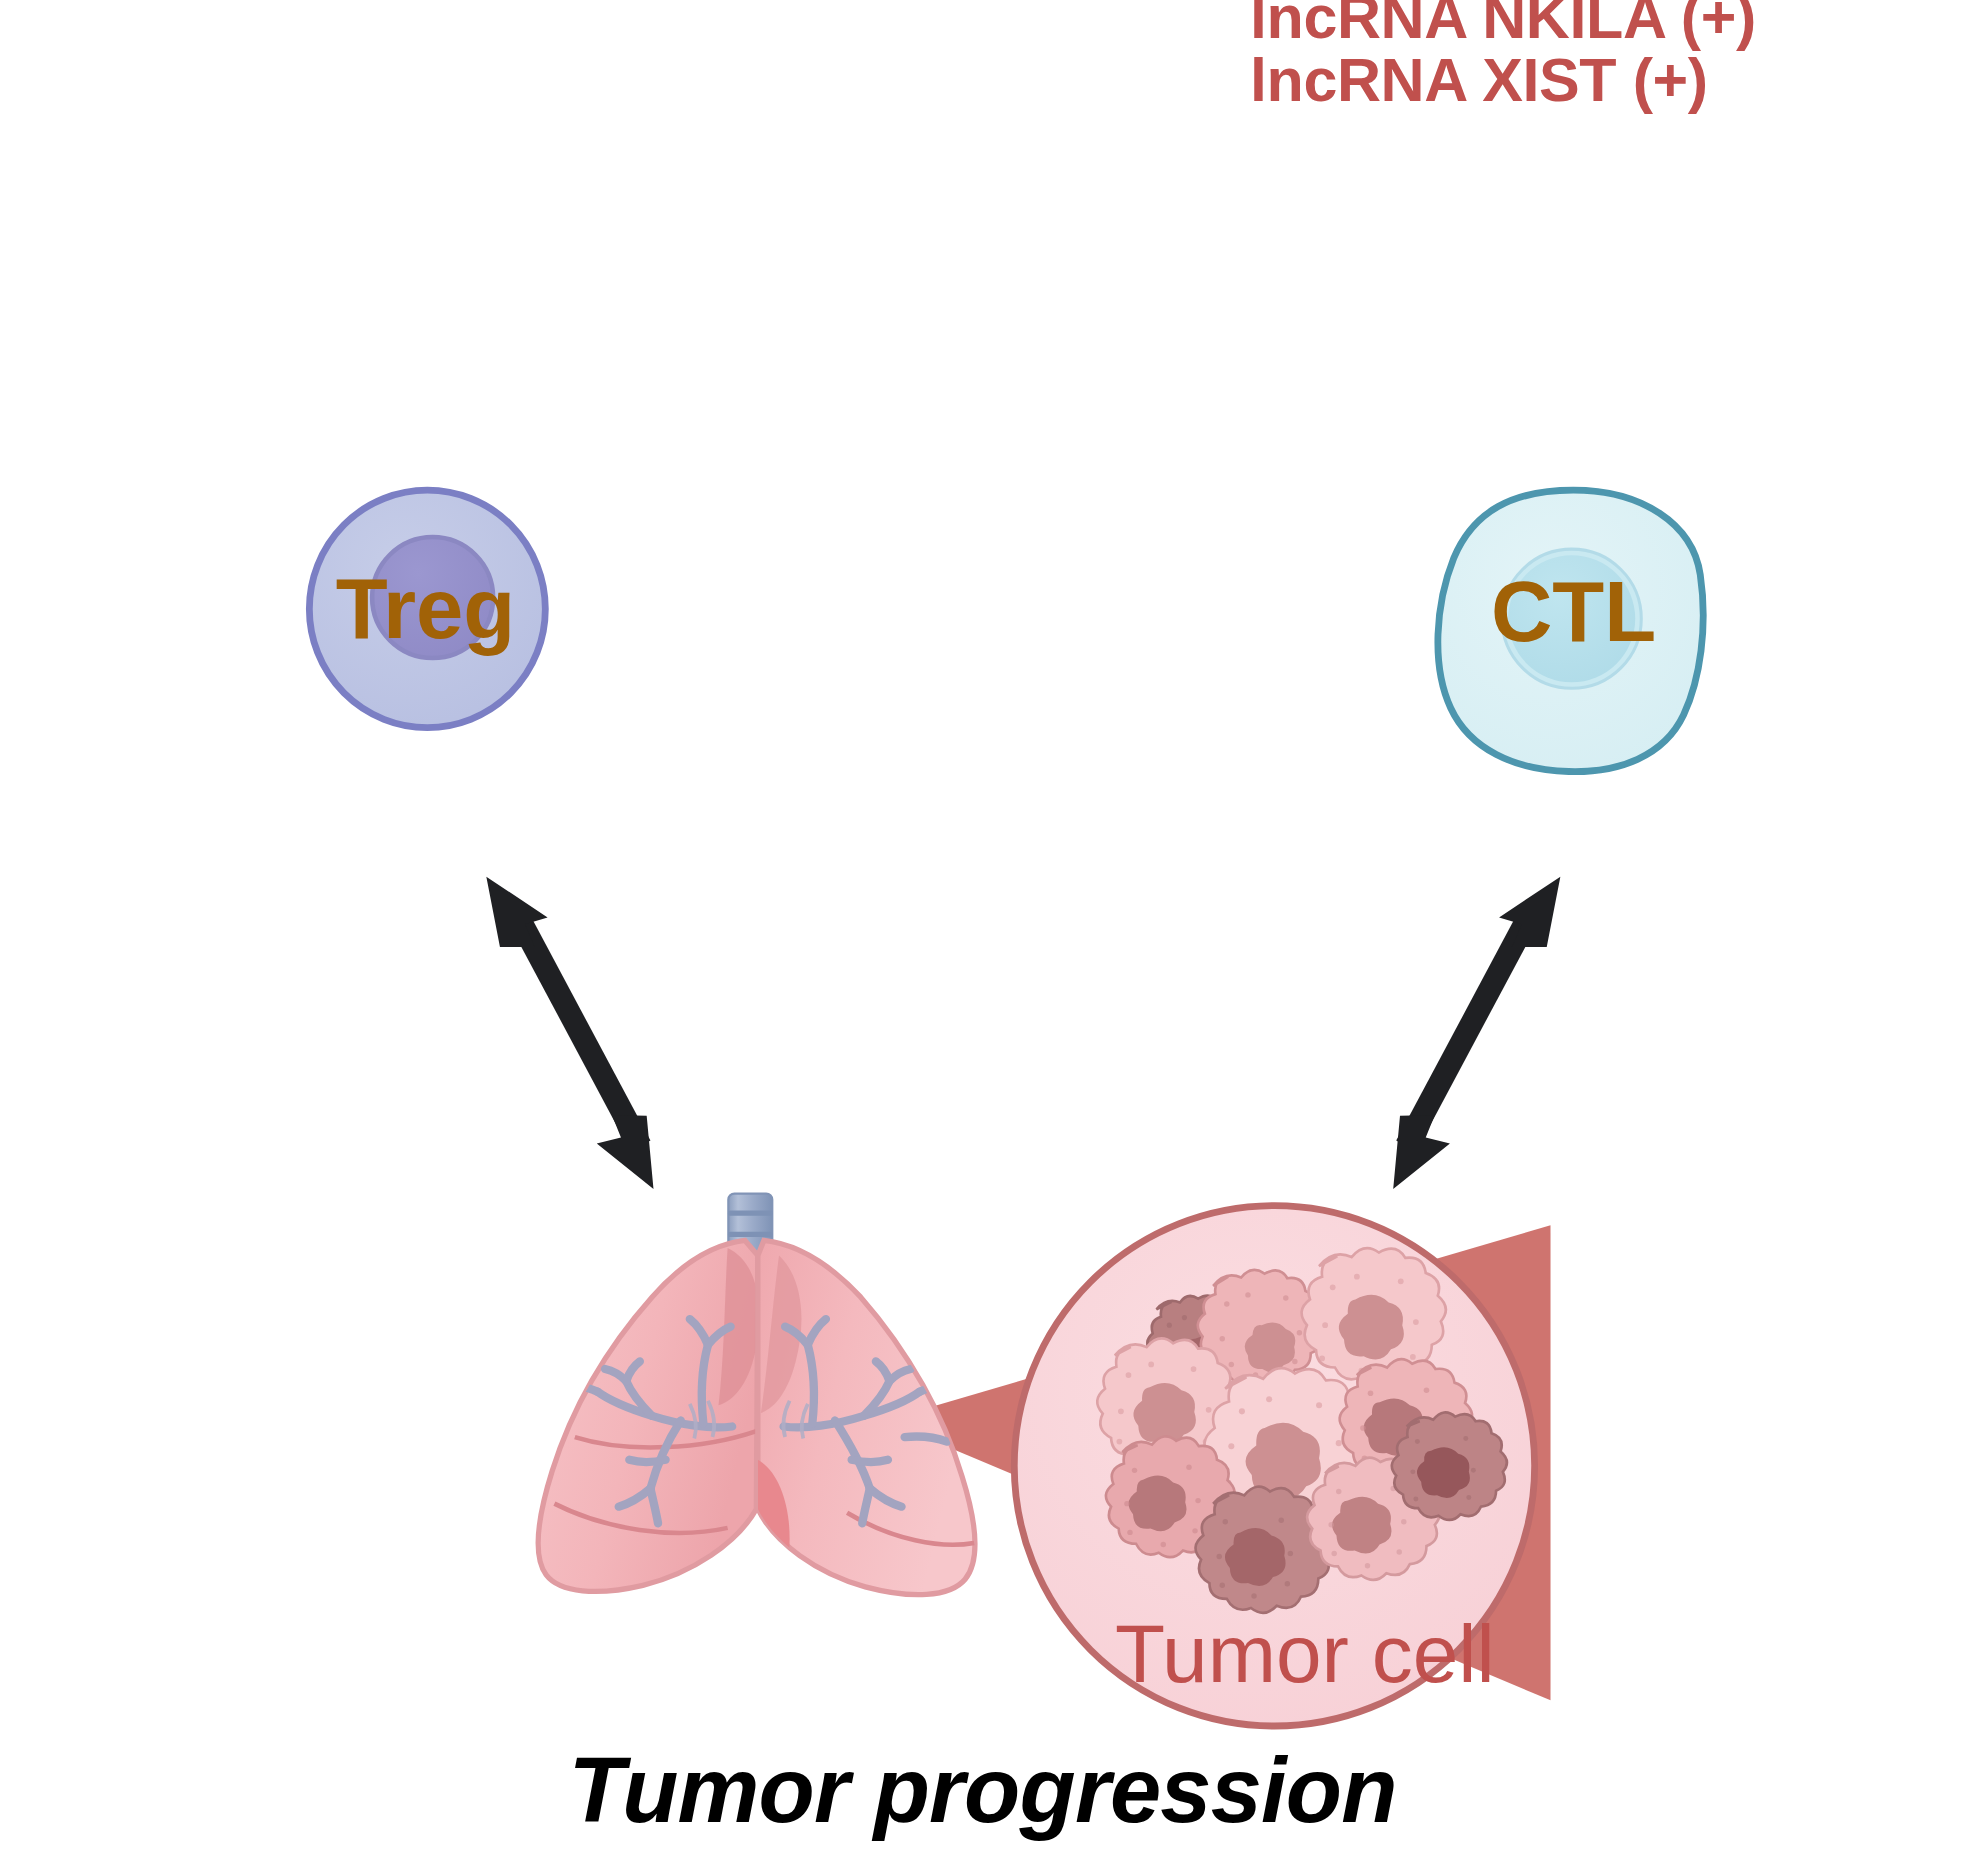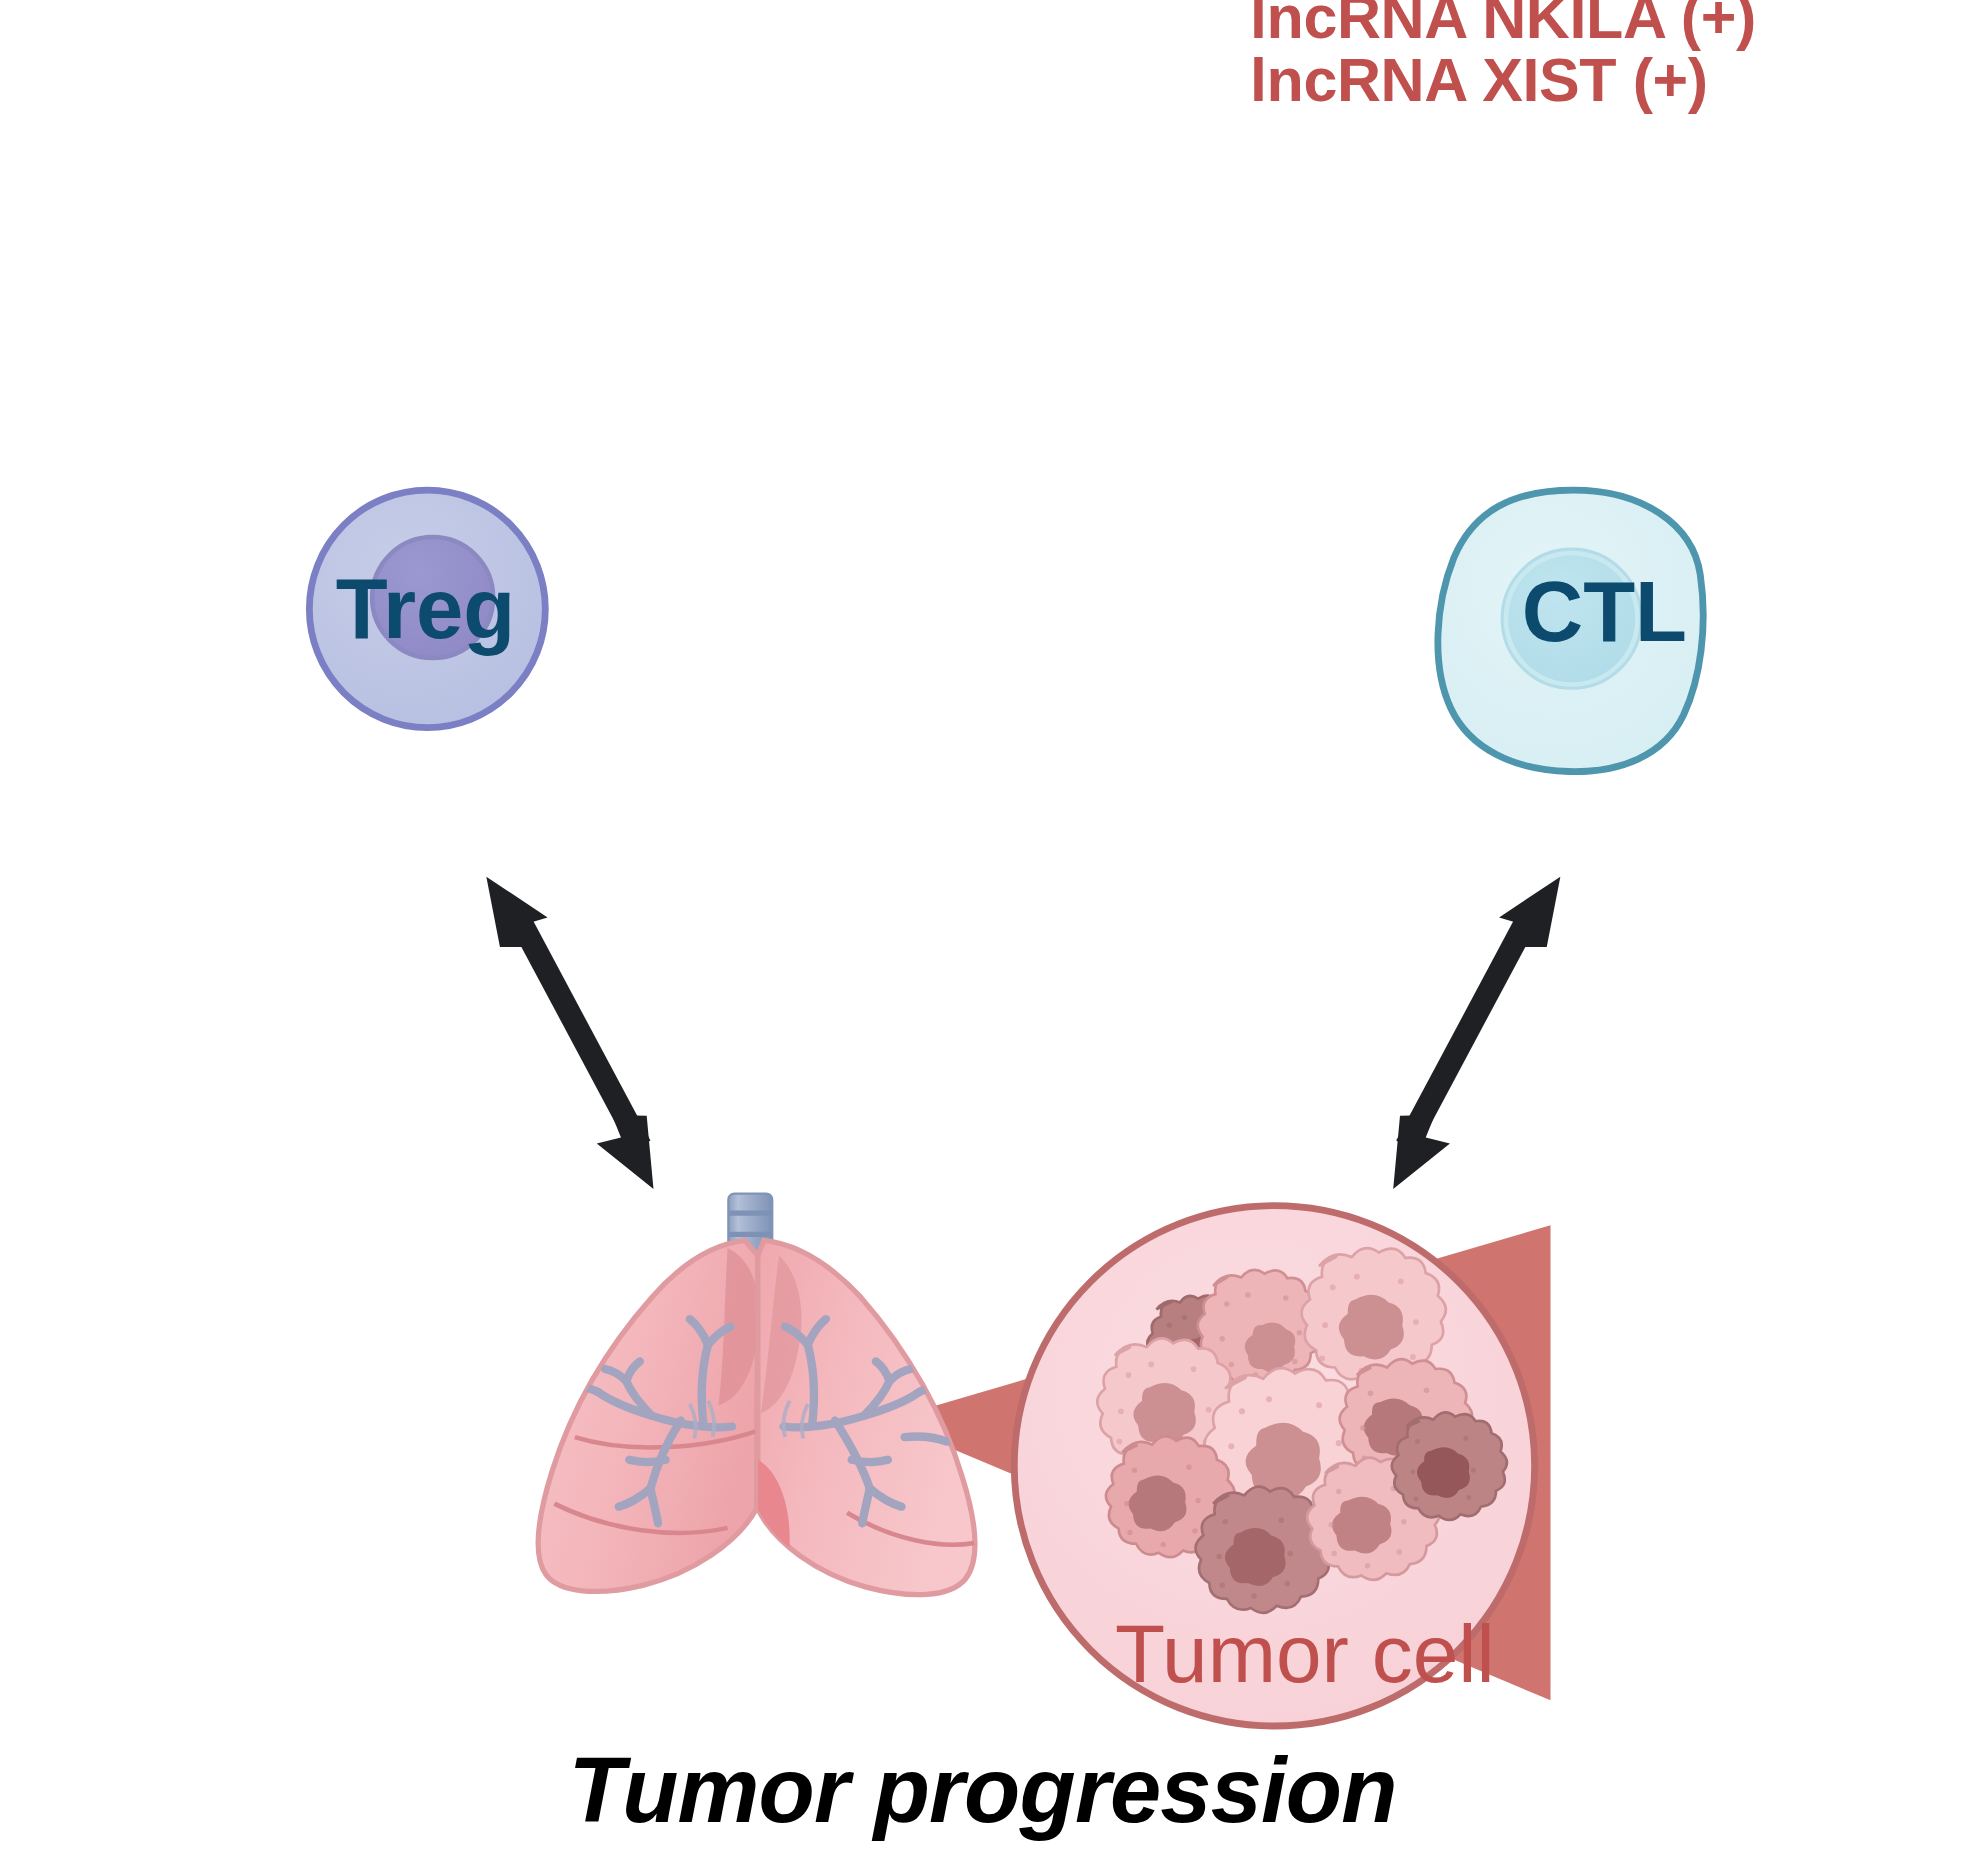--- a/index.html
+++ b/index.html
@@ -35,36 +35,35 @@
     left: 1250px; top: -13.6px;
     font-size: 61px;
     line-height: 1.02;
   }
   .lnc-line { display: block; }
 
   .cell-label {
     position: absolute;
     font-family: "Liberation Sans", sans-serif;
     font-weight: bold;
-    color: #0c4a6e;
+    color: #a16207;
     text-align: center;
     white-space: nowrap;
   }
   #treg-label {
     left: 312px; top: 566px;
     width: 227px;
     font-size: 85px;
     line-height: 1;
   }
   #ctl-label {
     left: 1460px; top: 569px;
     width: 227px;
     font-size: 85px;
     line-height: 1;
-    text-align: right;
   }
   #tumor-cell-label {
     position: absolute;
     left: 1115px; top: 1613px;
     width: 424px;
     font-family: "Liberation Sans", sans-serif;
     font-weight: normal;
     font-size: 82px;
     color: #c0504d;
     white-space: nowrap;

